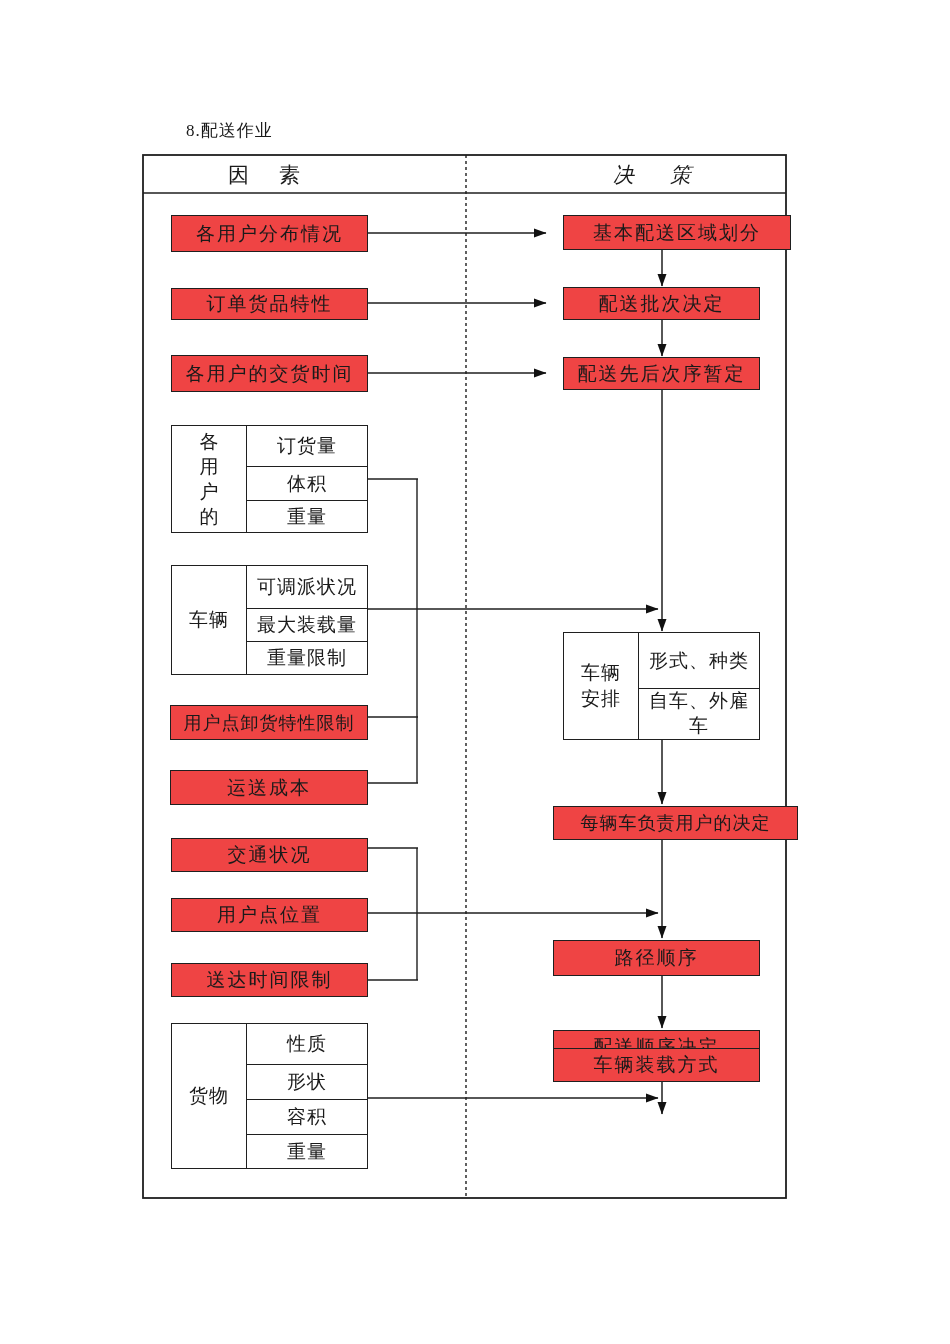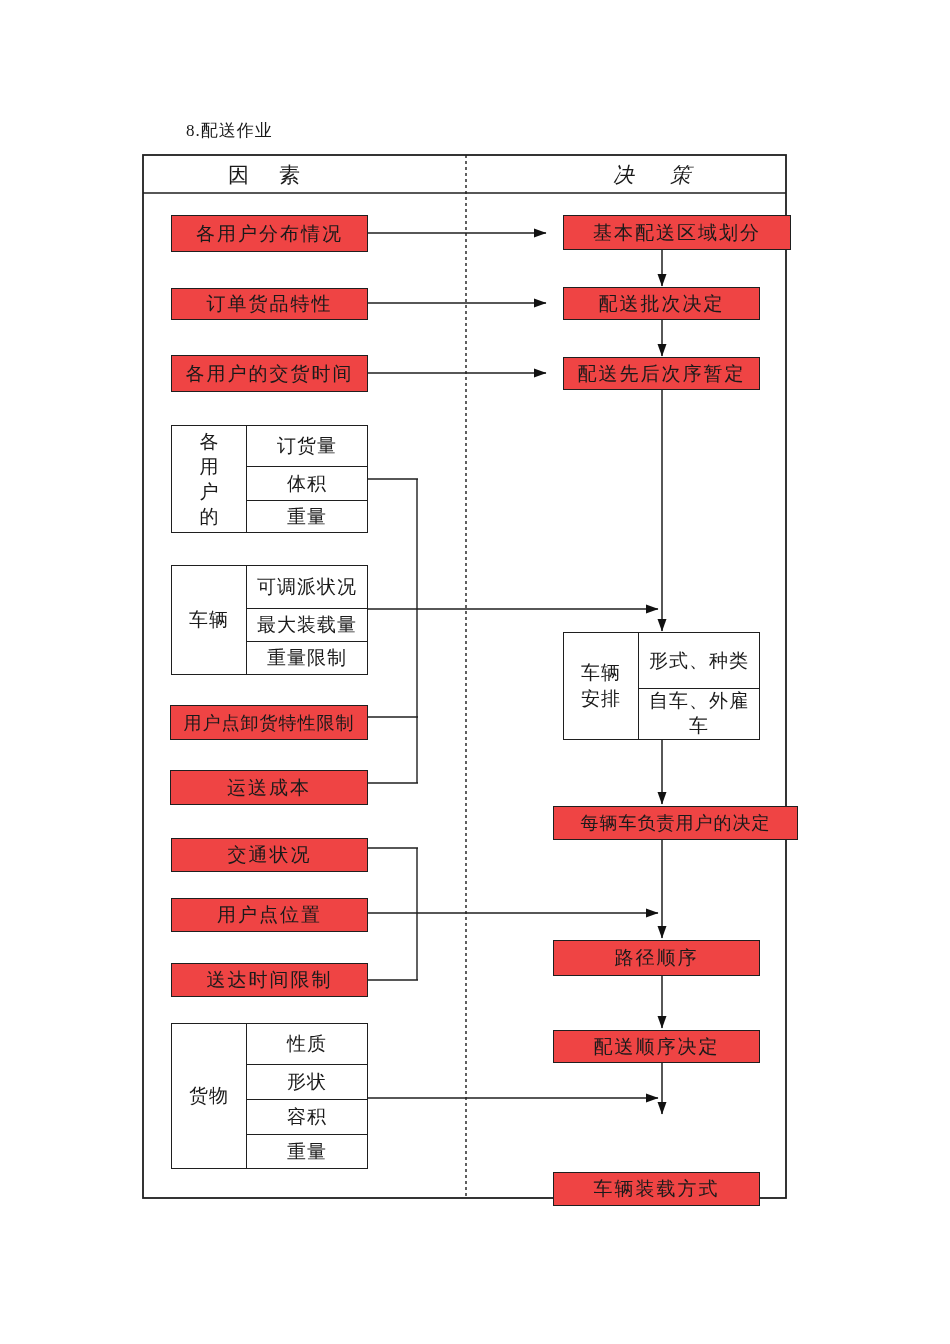--- a/index.html
+++ b/index.html
@@ -114,15 +114,15 @@
       </div>
     <div class="grow first" style="top:0;height:55px;">形式、种类</div>
     <div class="grow" style="top:55px;bottom:0;">
         <span class="wrapn">自车、外雇车</span>
       </div>
   </div>
 
   <div class="box small" style="left:553px;top:806px;width:245px;height:34px;">每辆车负责用户的决定</div>
   <div class="box" style="left:553px;top:940px;width:207px;height:36px;">路径顺序</div>
   <div class="box" style="left:553px;top:1030px;width:207px;height:33px;">配送顺序决定</div>
-  <div class="box" style="left:553px;top:1172px;width:207px;height:34px;">车辆装载方式</div>
+  <div class="box" style="left:553px;top:1048px;width:207px;height:34px;">车辆装载方式</div>
 
 </div>
 
 </body></html>

